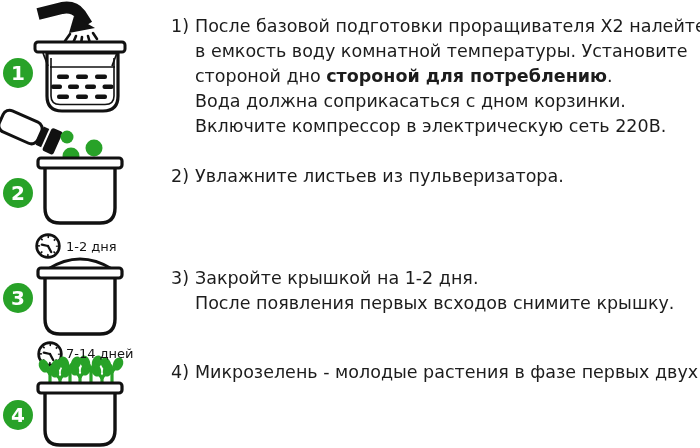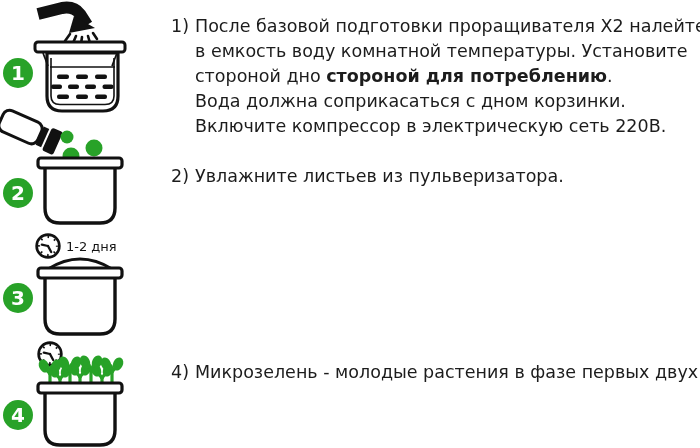--- a/index.html
+++ b/index.html
@@ -171,31 +171,36 @@
       <rect x="38" y="383" width="84" height="10" rx="3" fill="#ffffff" stroke="#111" stroke-width="3.2"></rect>
     </g>
   </svg>
 
   <div class="badge badge-1">1</div>
   <div class="badge badge-2">2</div>
   <div class="badge badge-3">3</div>
   <div class="badge badge-4">4</div>
 
   <div class="timer timer-3">1-2 дня</div>
+  <div class="timer timer-4">7-14 дней</div>
 
   <div class="block block-1">
     <div class="line"><span class="prefix">1)</span><span>После базовой подготовки проращивателя Х2 налейте</span></div>
     <div class="line cont">в емкость воду комнатной температуры. Установите</div>
     <div class="line cont"><span>стороной дно </span><b>стороной для потреблению</b><span>.</span></div>
     <div class="line cont">Вода должна соприкасаться с дном корзинки.</div>
     <div class="line cont">Включите компрессор в электрическую сеть 220В.</div>
   </div>
 
   <div class="block block-2">
     <div class="line"><span class="prefix">2)</span><span>Увлажните листьев из пульверизатора.</span></div>
   </div>
 
+  <div class="block block-3">
+    <div class="line"><span class="prefix">3)</span><span>Закройте крышкой на 1-2 дня.</span></div>
+    <div class="line cont">После появления первых всходов снимите крышку.</div>
+  </div>
 
   <div class="block block-4">
     <div class="line"><span class="prefix">4)</span><span>Микрозелень - молодые растения в фазе первых двух</span></div>
   </div>
 
 </div>
 
 </body></html>

